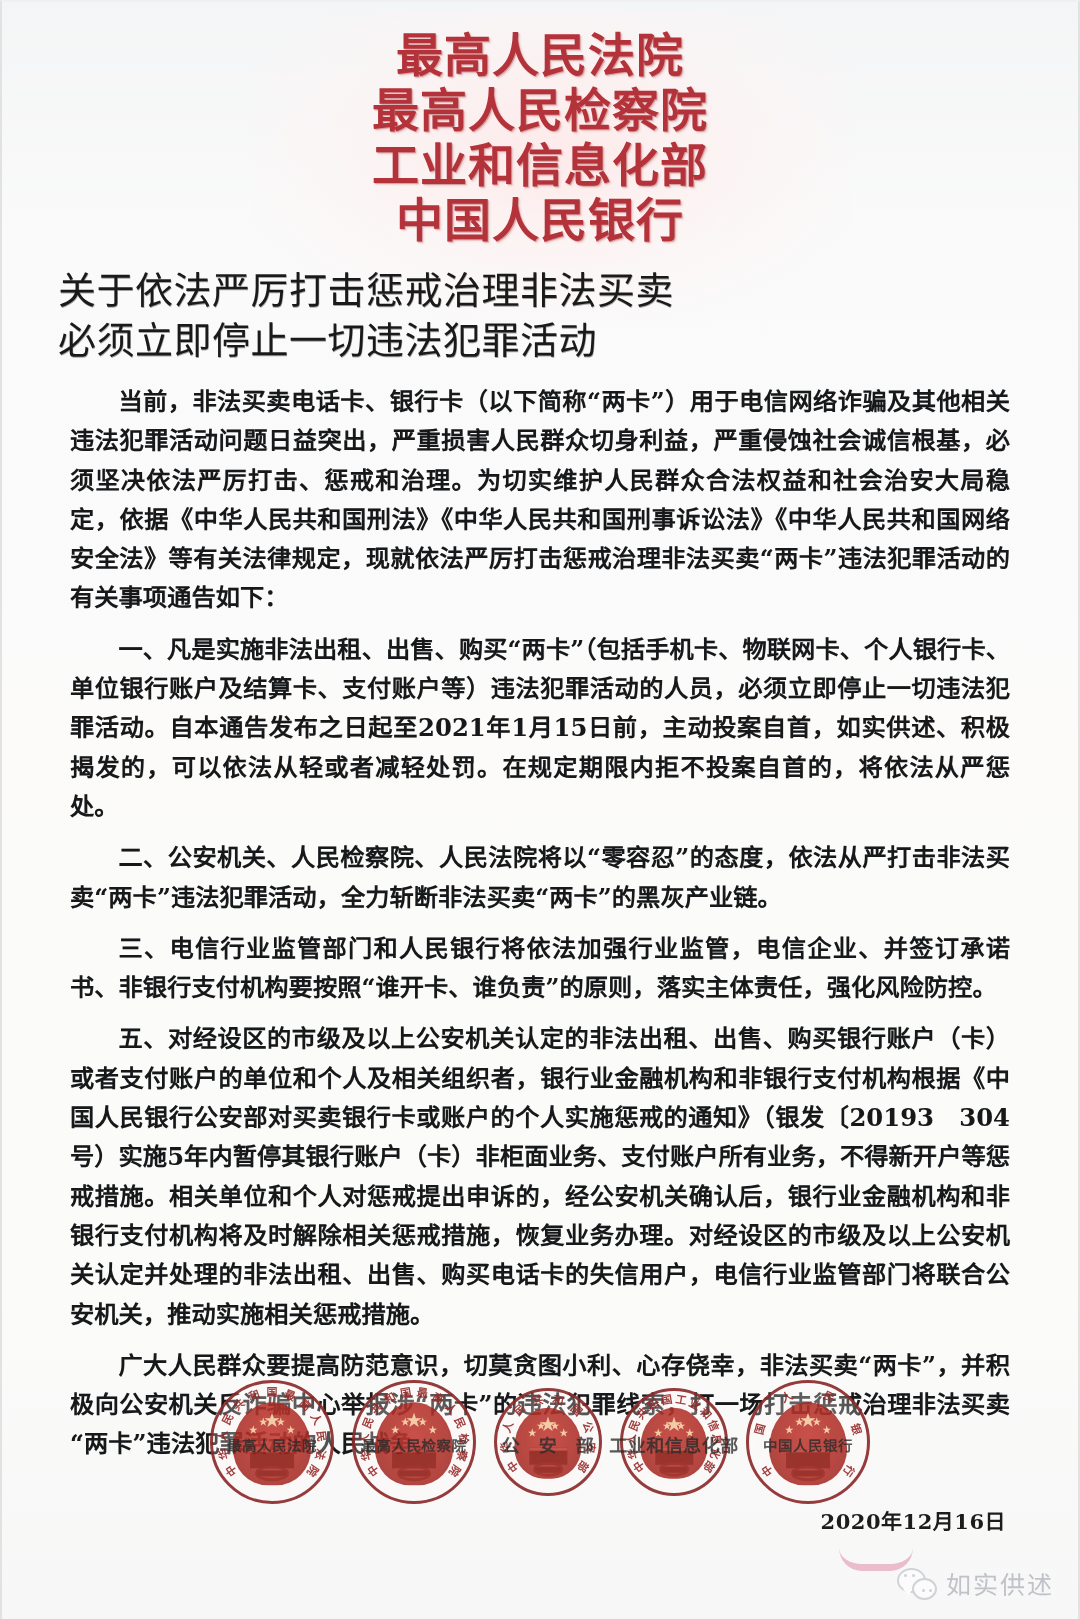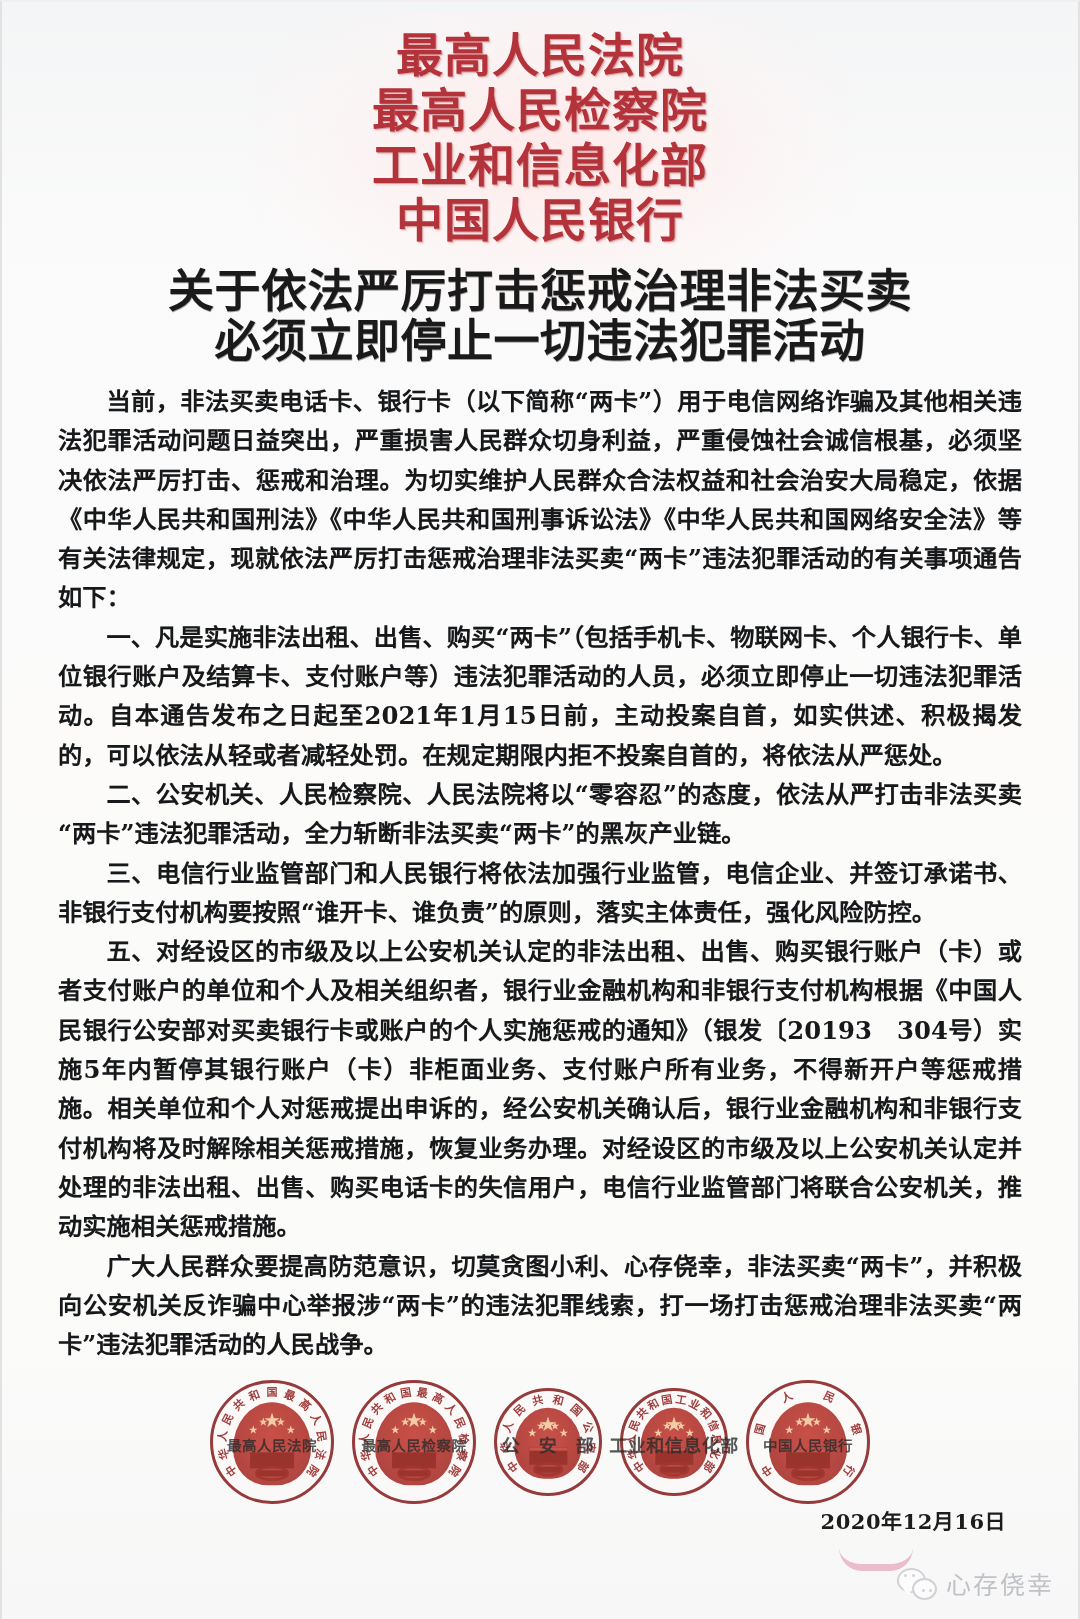--- a/index.html
+++ b/index.html
@@ -59,25 +59,25 @@
   }
   .agency-line.spaced {
     letter-spacing: 44px;
     padding-left: 44px;
   }
 
   .doc-title {
     position: relative;
     z-index: 1;
     margin-top: 18px;
-    text-align: center;
-    font-family: "DejaVu Serif", "Liberation Serif", serif;
-    font-weight: 700;
+    text-align: left;
+    font-family: "DejaVu Serif", "Liberation Serif", serif;
+    font-weight: 400;
     color: #1a1a1a;
-    font-size: 46px;
+    font-size: 38px;
     line-height: 50px;
     letter-spacing: 0.5px;
     text-shadow: 0.5px 0.5px 0 rgba(0,0,0,0.35);
   }
   .doc-title .tline { display: block; white-space: nowrap; }
 
   .body-text {
     position: relative;
     z-index: 1;
     margin-top: 16px;
@@ -85,21 +85,21 @@
     font-family: "DejaVu Serif", "Liberation Serif", serif;
     font-size: 24.2px;
     line-height: 39.3px;
     text-align: justify;
     text-align-last: left;
     letter-spacing: 0.1px;
     font-weight: 600;
     text-shadow: 0.3px 0.3px 0 rgba(0,0,0,0.22);
   }
   .body-text p {
-    margin: 0;
+    margin: 12px;
     text-indent: 2em;
   }
 
   
   .seals-row {
     position: absolute;
     z-index: 2;
     left: 0;
     right: 0;
     top: 1378px;
@@ -473,16 +473,16 @@
 
   <div class="wechat-footer">
     <div class="wechat-icon">
       <div class="bubble-a"></div>
       <div class="bubble-b"></div>
       <div class="dot d1"></div>
       <div class="dot d2"></div>
       <div class="dot d3"></div>
       <div class="dot d4"></div>
     </div>
-    <div class="wechat-name">心存侥幸</div>
+    <div class="wechat-name">如实供述</div>
   </div>
 
 </div>
 
 </body></html>

